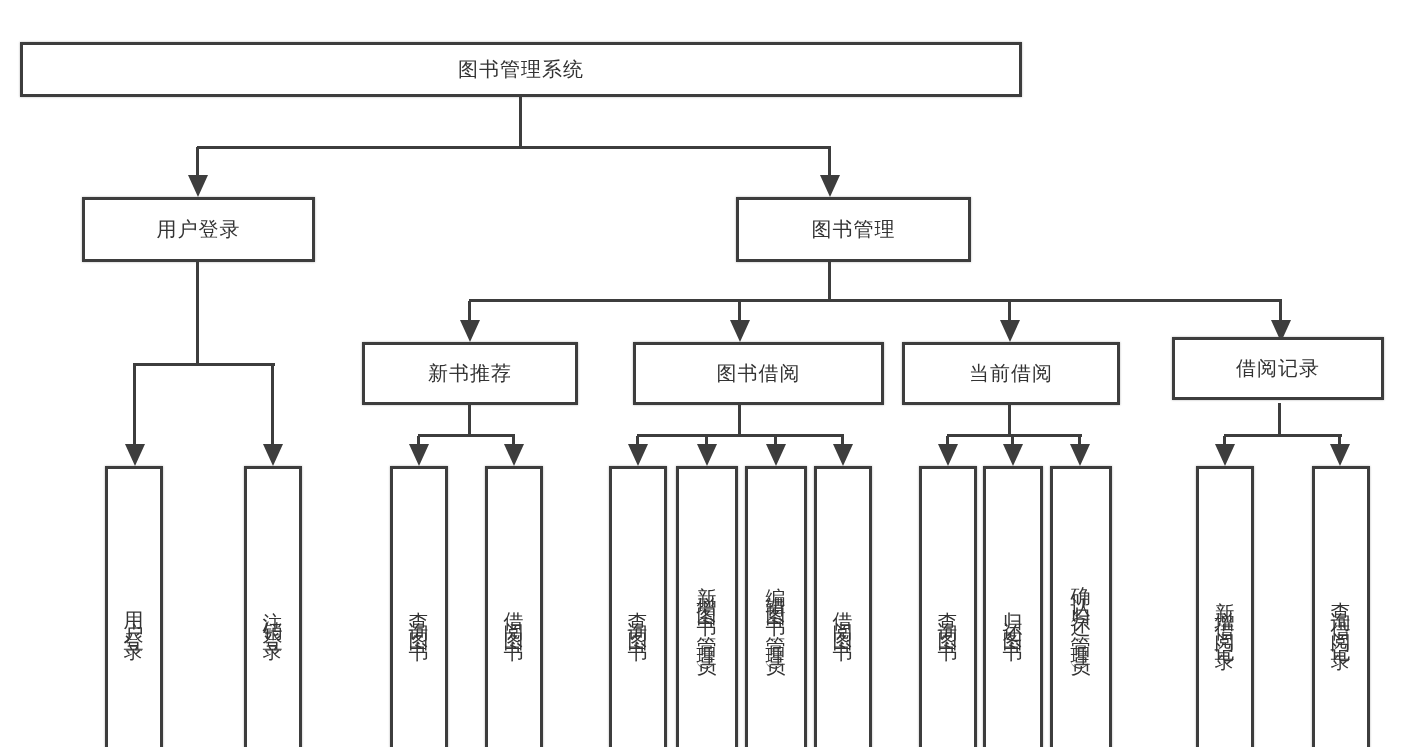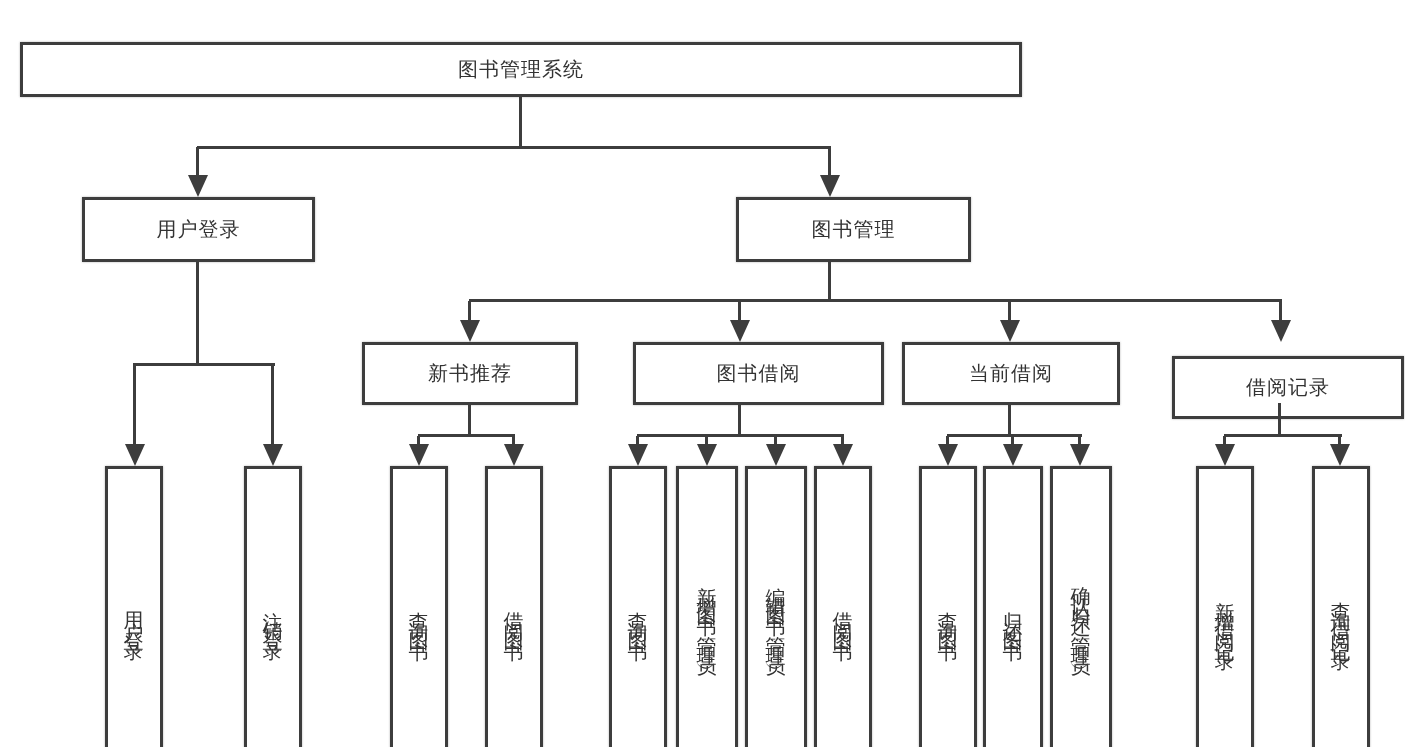--- a/index.html
+++ b/index.html
@@ -74,21 +74,21 @@
 
   <div class="box h" style="left:362px;top:313px;width:216px;height:63px">
     <span>新书推荐</span>
   </div>
   <div class="box h" style="left:633px;top:313px;width:251px;height:63px">
     <span>图书借阅</span>
   </div>
   <div class="box h" style="left:902px;top:313px;width:218px;height:63px">
     <span>当前借阅</span>
   </div>
-  <div class="box h" style="left:1172px;top:327px;width:232px;height:63px">
+  <div class="box h" style="left:1172px;top:308px;width:212px;height:63px">
     <span>借阅记录</span>
   </div>
 
   <div class="ln" style="left:468px;top:374px;width:3px;height:34px"></div>
   <div class="ln" style="left:418px;top:405px;width:97px;height:3px"></div>
   <div class="ln" style="left:417px;top:407px;width:3px;height:12px"></div>
   <div class="ah" style="left:409px;top:415px"></div>
   <div class="ln" style="left:512px;top:407px;width:3px;height:12px"></div>
   <div class="ah" style="left:504px;top:415px"></div>
 

